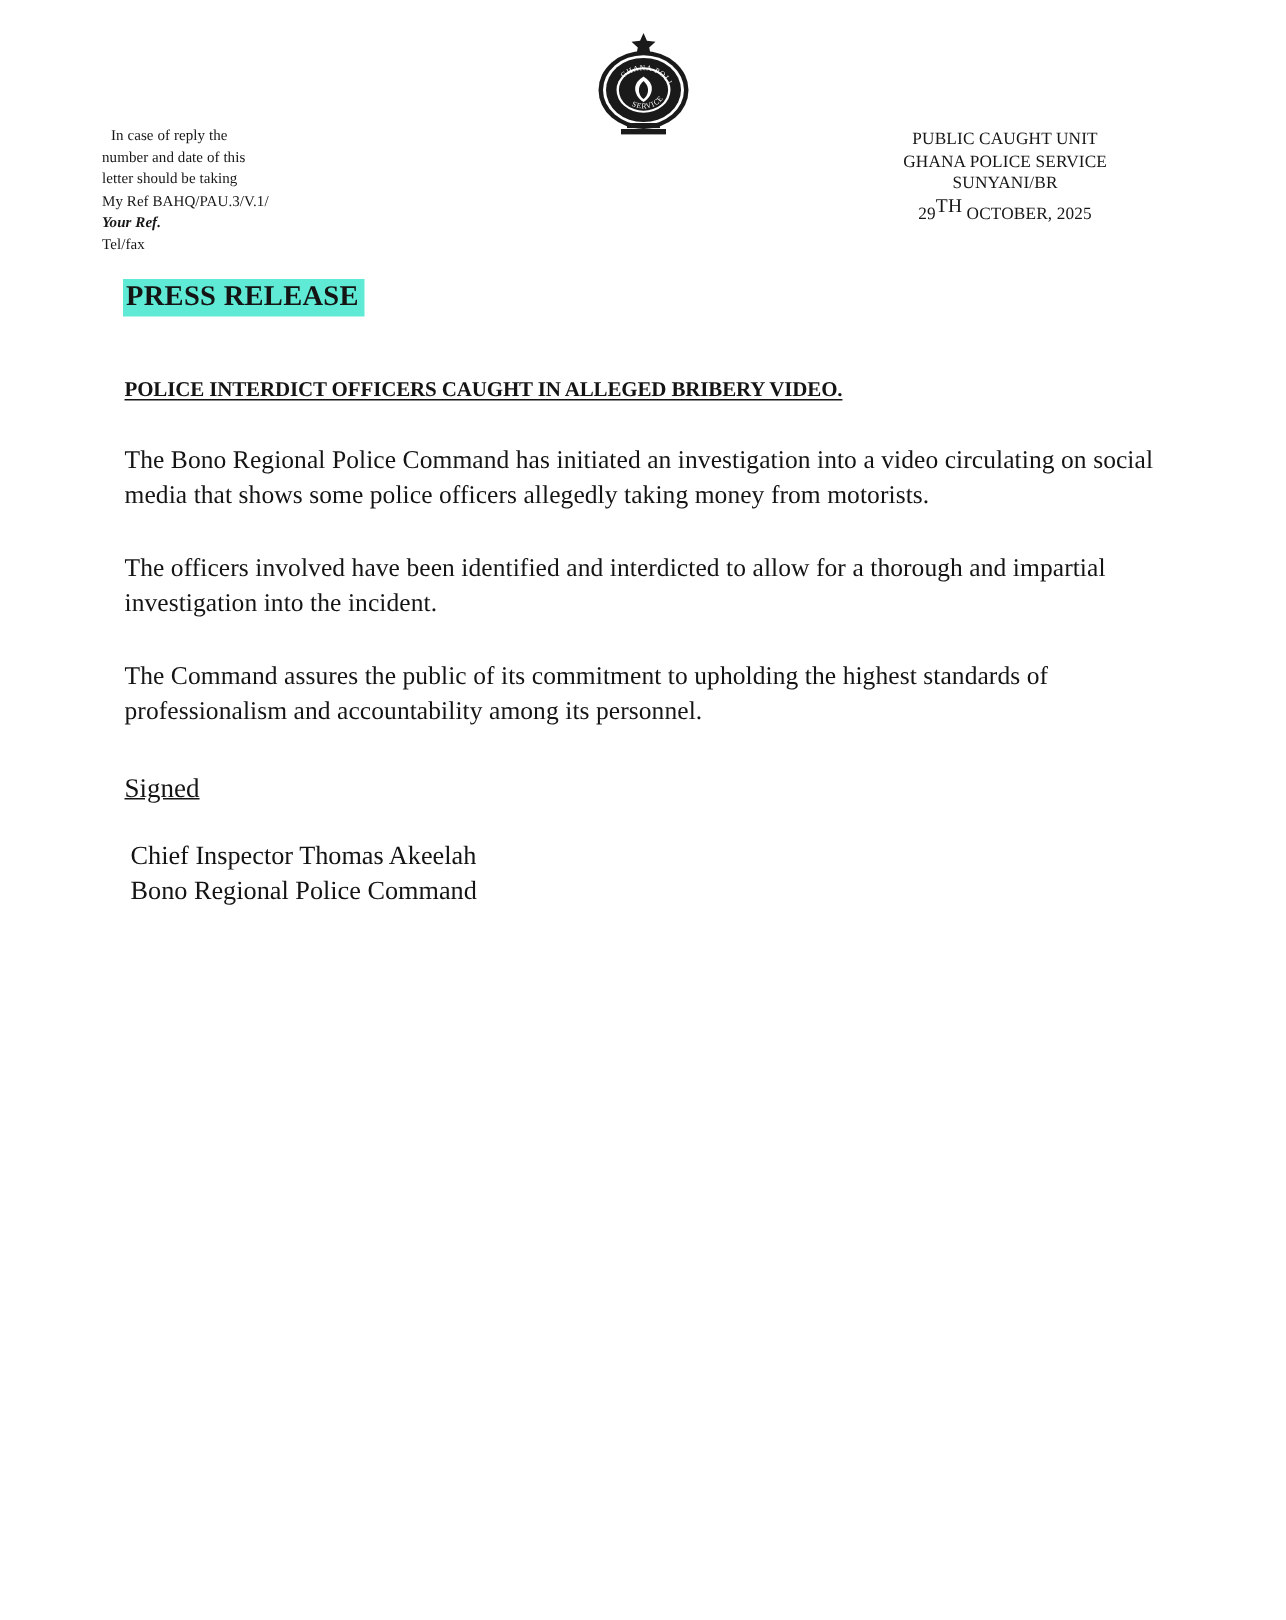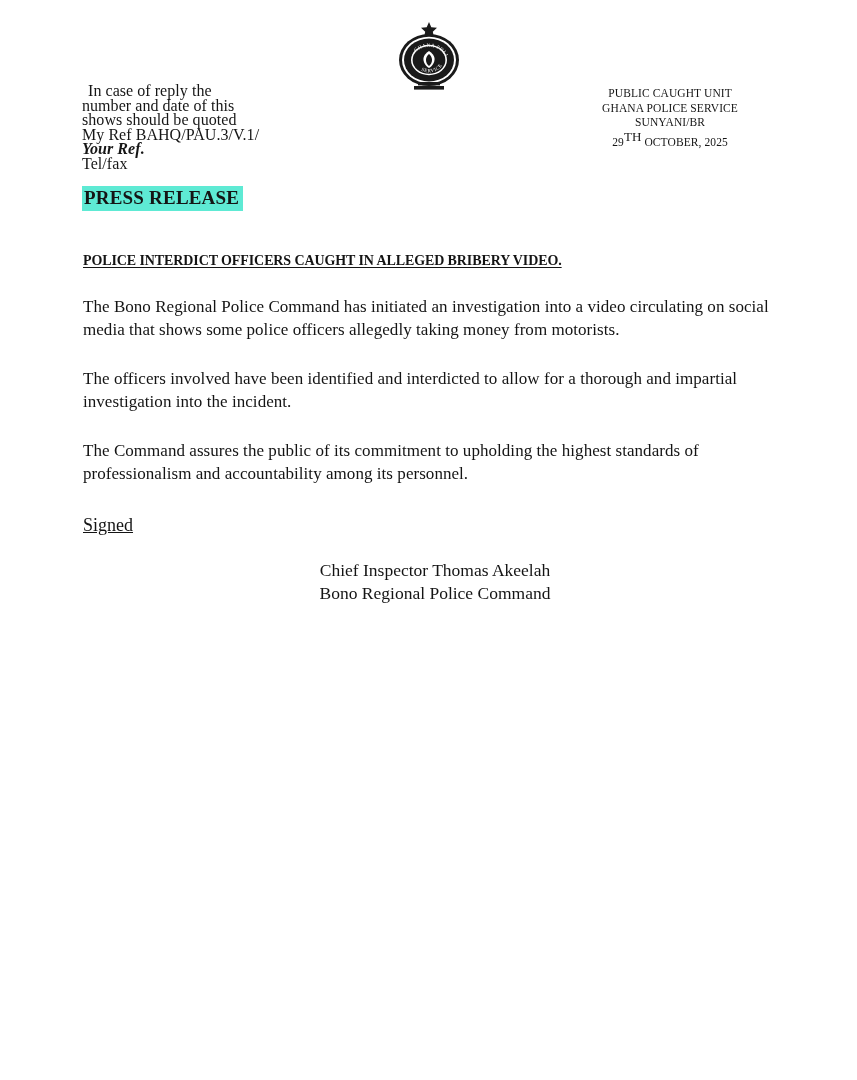--- a/index.html
+++ b/index.html
@@ -41,23 +41,23 @@
   
   .header {
     position: absolute;
     top: 84px;
     left: 0;
     width: 857px;
     height: 80px;
   }
   .header-left {
     position: absolute;
-    left: 82px;
+    left: 68px;
     top: 0;
-    font-size: 16px;
+    font-size: 10px;
     line-height: 14.6px;
     letter-spacing: 0.05px;
     color: #161616;
   }
   .header-left .ln { white-space: nowrap; }
   .header-left .ln.indent { padding-left: 6px; }
   .header-left .bolditalic {
     font-weight: bold;
     font-style: italic;
   }
@@ -112,21 +112,20 @@
     margin: 29px 0 0 0;
     font-size: 18px;
     line-height: 23px;
     text-decoration: underline;
   }
   .signature-block {
     margin-top: 22px;
     padding-left: 4px;
     font-size: 17.5px;
     line-height: 23px;
-    text-align: center;
   }
   .signature-block div { white-space: nowrap; }
 </style>
 </head>
 <body>
 
 <div class="page">
 
   <div class="crest-wrap">
     <div class="crest">
@@ -155,21 +154,21 @@
         <rect x="31" y="60" width="22" height="3.4" fill="#1a1a1a"></rect>
         <rect x="27" y="64" width="30" height="3.6" fill="#1a1a1a"></rect>
       </svg>
     </div>
   </div>
 
   <div class="header">
     <div class="header-left">
       <div class="ln indent">In case of reply the</div>
       <div class="ln">number and date of this</div>
-      <div class="ln">shows should be quoted</div>
+      <div class="ln">letter should be taking</div>
       <div class="ln">My Ref BAHQ/PAU.3/V.1/</div>
       <div class="ln bolditalic">Your Ref.</div>
       <div class="ln">Tel/fax</div>
     </div>
     <div class="header-right">
       <div class="ln">PUBLIC CAUGHT UNIT</div>
       <div class="ln">GHANA POLICE SERVICE</div>
       <div class="ln">SUNYANI/BR</div>
       <div class="ln"><span>29</span><sup>TH</sup> <span>OCTOBER, 2025</span></div>
     </div>

